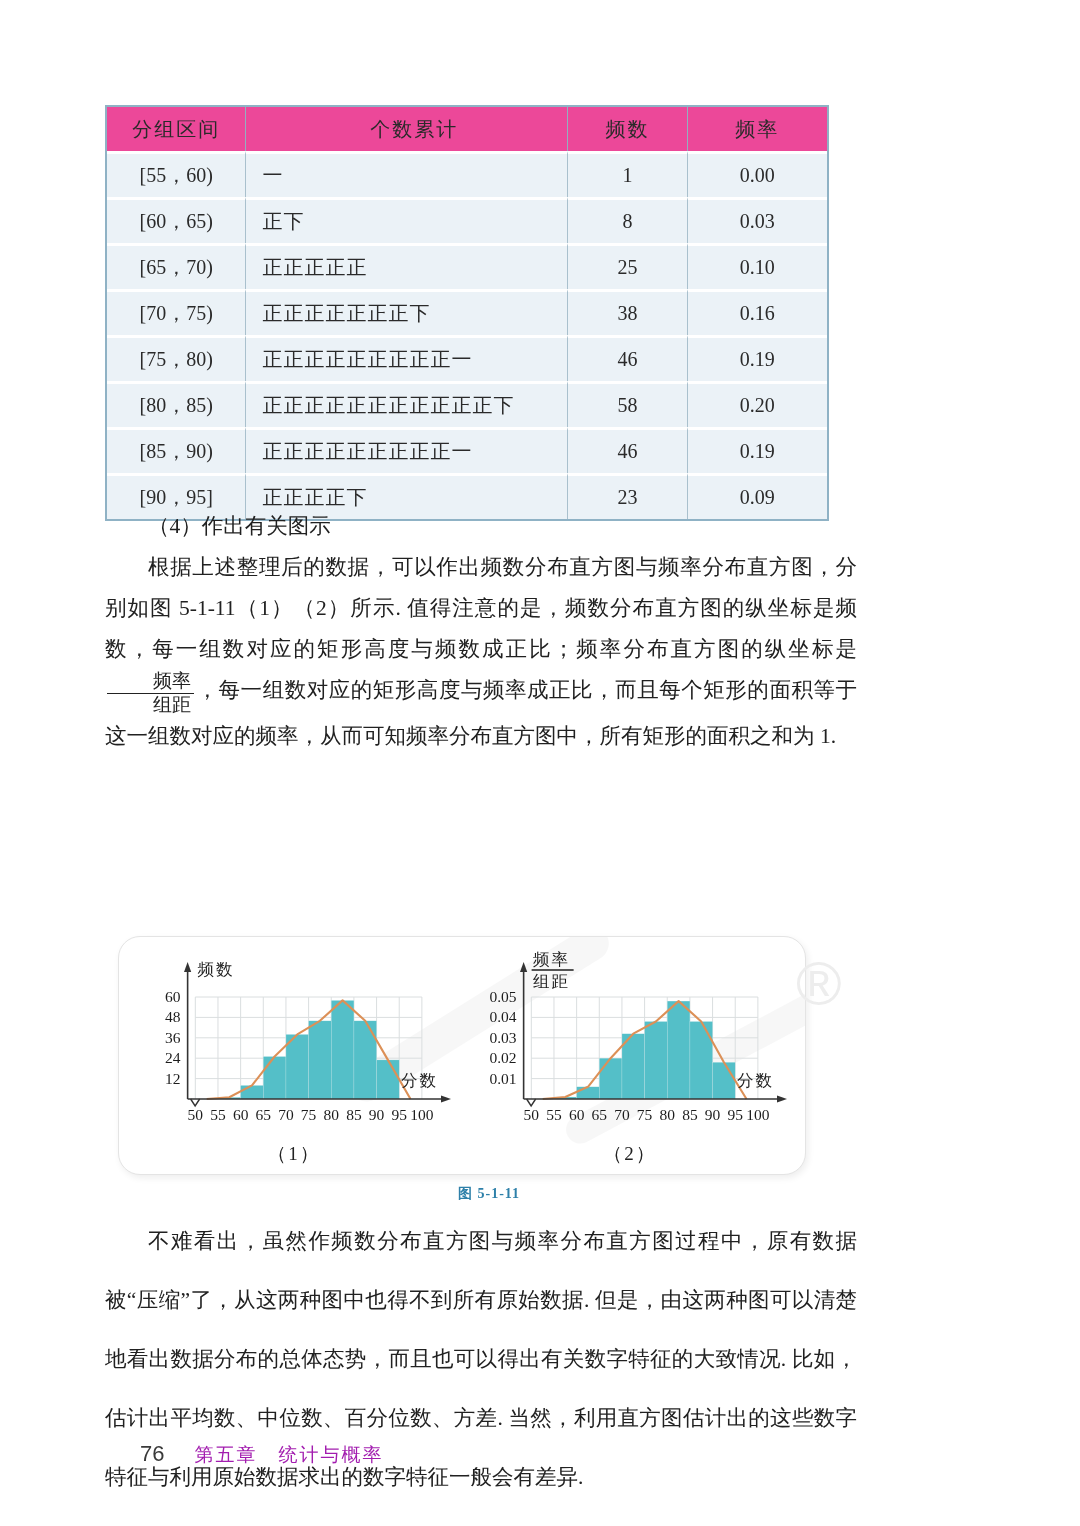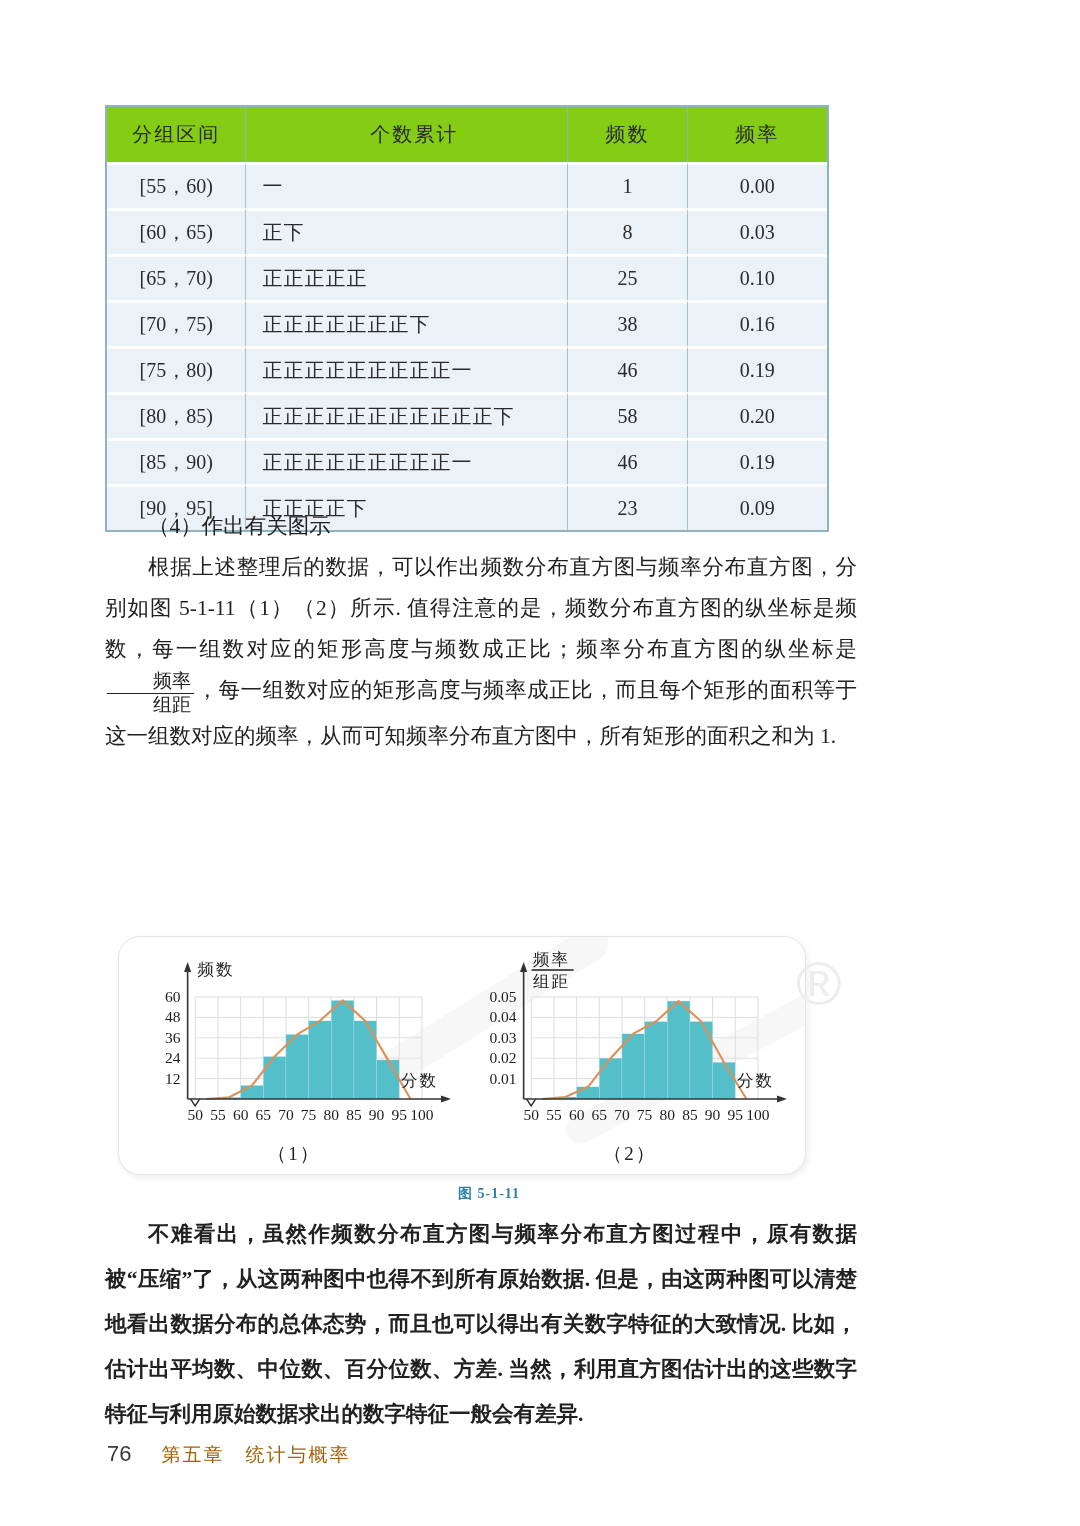--- a/index.html
+++ b/index.html
@@ -7,40 +7,40 @@
   .page {
     position:relative; width:1080px; height:1526px; background:#ffffff;
     font-family:"Liberation Serif","DejaVu Serif",serif; color:#212121; overflow:hidden;
   }
 
   
   .freq-table-wrap { position:absolute; left:105px; top:105px; width:724px; }
   table.freq { border-collapse:separate; border-spacing:0; width:100%;
     border:2px solid #8fb2c5; font-size:20px; color:#2a2a2a; }
   table.freq th {
-    background:#84cc16; font-weight:normal; height:55px; text-align:center;
+    background:#ec4899; font-weight:normal; height:44px; text-align:center;
     border-right:1px solid #93b0c0; letter-spacing:2px;
   }
   table.freq th:last-child { border-right:none; }
   table.freq td {
     background:#ebf2f7; height:39px; border-top:3px solid #ffffff;
     border-right:1px solid #a9c0cd; padding:8px 8px;
   }
   table.freq td:last-child { border-right:none; }
   .c-interval { width:140px; text-align:center; }
   .c-tally    { width:324px; text-align:left; padding-left:16px !important; letter-spacing:1px; }
   .c-freq     { width:120px; text-align:center; }
   .c-rel      { width:140px; text-align:center; }
 
   
   .textblock { position:absolute; left:105px; width:752px; }
   .textblock p { margin:0; font-size:21.5px; line-height:41px; text-align:justify; }
   .tb-upper { top:506px; }
   .tb-lower { top:1212px; }
-  .tb-lower p { line-height:45px;font-weight:bold; }
+  .tb-lower p { line-height:59px; }
   .indent { text-indent:2em; }
   .frac { display:inline-block; vertical-align:-14px; text-align:center;
           font-size:19px; line-height:1.1; margin:0 2px; }
   .frac .num { display:block; border-bottom:1.5px solid #222; padding:0 3px 1px; }
   .frac .den { display:block; padding:1px 3px 0; }
 
   
   .charts-panel {
     position:absolute; left:118px; top:936px; width:688px; height:239px;
     background:#fff; border:1px solid #e4e4e4; border-radius:22px;
@@ -61,22 +61,22 @@
     font-family:"Liberation Sans",sans-serif; z-index:3; user-select:none;
   }
 
   .figure-caption {
     position:absolute; left:113px; top:1185px; width:752px; text-align:center;
     color:#2e80a9; font-weight:bold; font-size:14px; letter-spacing:1px;
   }
 
   
   .footer { position:absolute; left:107px; top:1441px; display:flex; align-items:baseline; gap:30px; }
-  .page-num { font-family:"Liberation Sans",sans-serif; font-size:22px; color:#3a3a3a; }
-  .chapter  { font-size:19px; color:#a16207; letter-spacing:2px; }
+  .page-num { font-family:"Liberation Sans",sans-serif; font-size:22px; color:#3a3a3a;margin-left:33px; }
+  .chapter  { font-size:19px; color:#a21caf; letter-spacing:2px; }
 </style>
 </head>
 <body>
 
 <div class="page">
 
   <div class="freq-table-wrap">
     <table class="freq">
       <thead>
         <tr>

